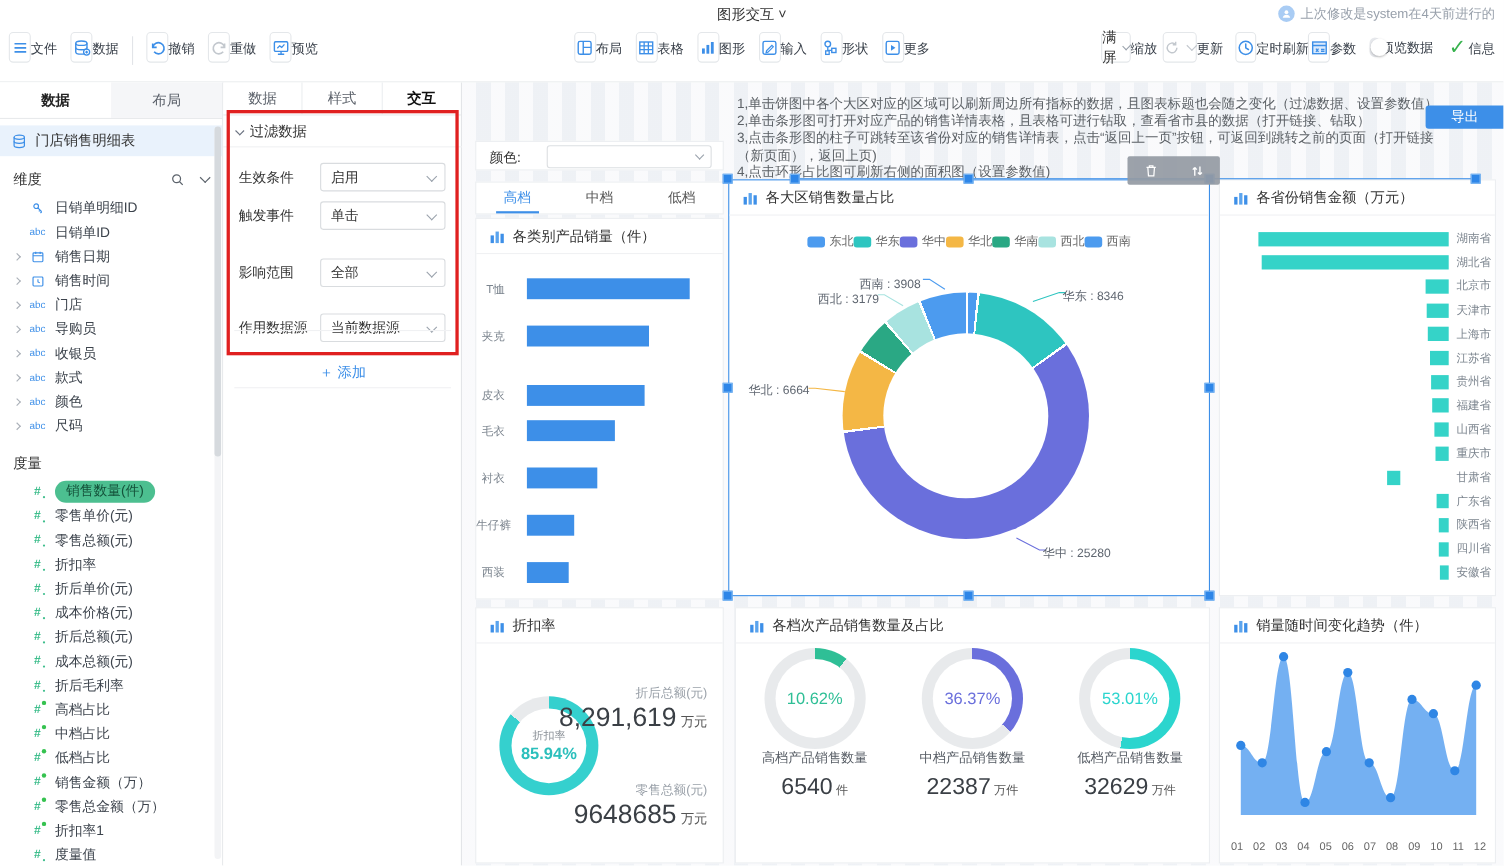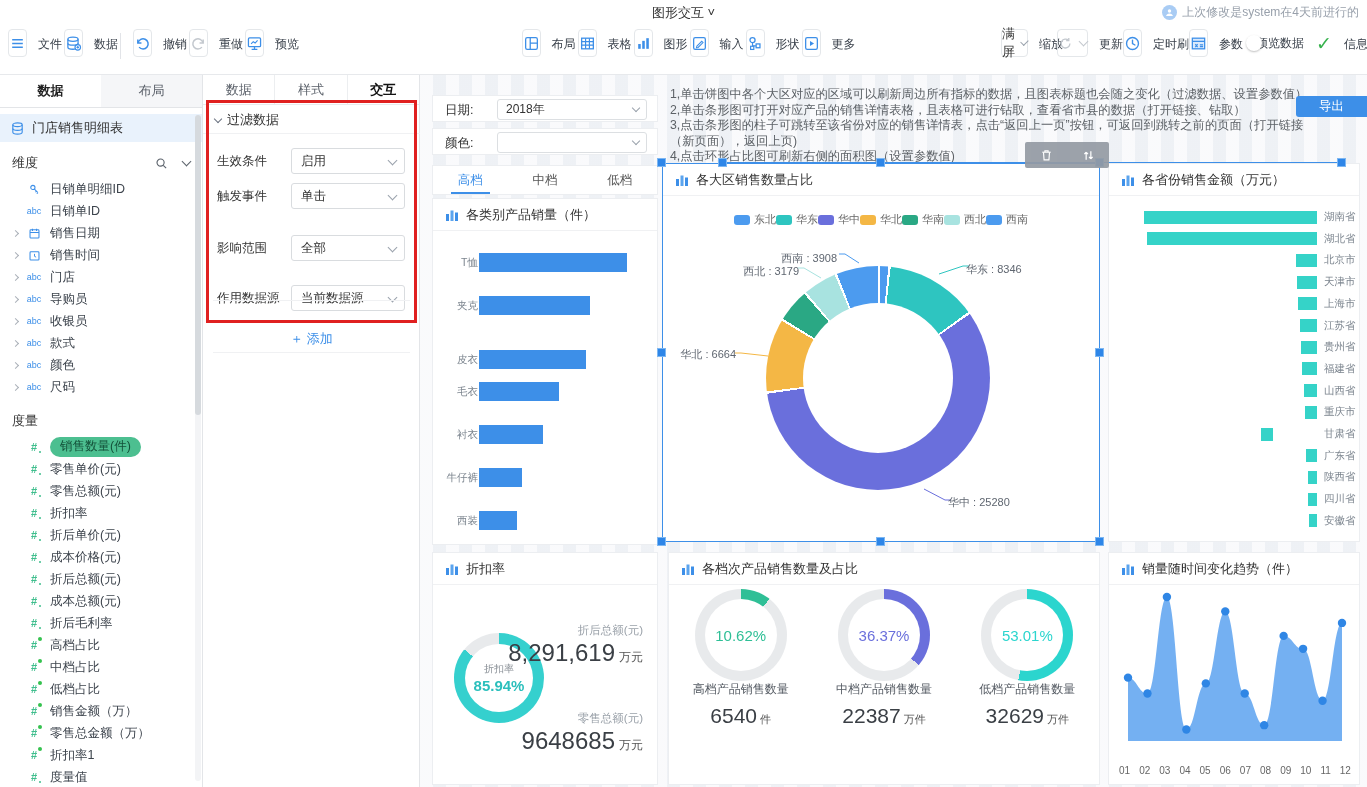--- a/index.html
+++ b/index.html
@@ -17,21 +17,21 @@
   
   #toolbar { position:absolute; left:0; top:24px; width:1367px; height:51px; background:#fff; border-bottom:1px solid #e7e9ec; }
   .tb-group { position:absolute; top:5px; display:flex; align-items:flex-start; gap:12px; }
   #tb-left { left:8px; }
   #tb-center { left:50%; transform:translateX(-50%); }
   #tb-right { right:8px; }
   .tb-item { display:flex; flex-direction:row; align-items:center; width:44px; cursor:pointer; }
   .tb-item .ibox { width:40px; height:28px; border:1px solid #e4e7ea; border-radius:4px; background:#fff;
                    display:flex; align-items:center; justify-content:center; }
   .tb-item .ibox.noborder { border-color:transparent; }
-  .tb-item .lab { font-size:12px; color:#39404a; margin-top:3px; white-space:nowrap;margin-left:11px; }
+  .tb-item .lab { font-size:12px; color:#39404a; margin-top:3px; white-space:nowrap; }
   .tb-item.disabled .lab { color:#39404a; }
   .tb-sep { width:1px; height:26px; background:#e2e4e8; margin-top:4px; }
   .zoombox { width:56px; height:28px; border:1px solid #e4e7ea; border-radius:4px; display:flex; align-items:center; justify-content:center; gap:5px; font-size:13px; color:#333; }
   .chev { width:7px; height:7px; border-right:1.4px solid #9aa2ac; border-bottom:1.4px solid #9aa2ac; transform:rotate(45deg); margin-top:-3px; }
   .toggle { width:36px; height:18px; border-radius:9px; background:#e7e9ed; position:relative; margin-top:5px; }
   .toggle .knob { position:absolute; left:1px; top:1px; width:16px; height:16px; background:#fff; border-radius:50%; box-shadow:0 1px 2px rgba(0,0,0,.25); }
 
   
   #sidebar { position:absolute; left:0; top:75px; width:203px; height:712px; background:#fff; border-right:1px solid #e3e5e8; }
   #side-tabs { display:flex; height:33px; border-bottom:1px solid #e3e5e8; }
@@ -90,21 +90,21 @@
   
   #tabs-card { left:12px; top:90px; width:226px; height:30px; display:flex; align-items:stretch; }
   .grade-tab { flex:1; display:flex; align-items:center; justify-content:center; font-size:12.5px; color:#555; position:relative; cursor:pointer; }
   .grade-tab.active { color:#3d8fe8; }
   .grade-tab.active::after { content:""; position:absolute; left:18px; right:18px; bottom:0; height:2px; background:#3d8fe8; }
 
   
   #catbar-card { left:12px; top:123px; width:226px; height:347px; }
   #catbar-rows { position:absolute; left:0; top:40px; right:0; bottom:6px; }
   .cb-row { position:absolute; left:0; width:100%; height:19px; display:flex; align-items:center; }
-  .cb-lab { width:46px; text-align:right; font-size:10.5px; color:#7b848e; padding-right:1px; white-space:nowrap; }
+  .cb-lab { width:46px; text-align:right; font-size:10.5px; color:#7b848e; padding-right:20px; white-space:nowrap; }
   .cb-bar { height:19px; background:#3d8fe8; }
 
   
   #donut-panel { left:242px; top:88px; width:438px; height:379px; border:1.5px solid #3d8fe8; background:#fff; z-index:10; }
   #region-legend { position:absolute; left:0; top:48px; width:100%; display:flex; justify-content:center; }
   .lg-item { display:flex; align-items:center; gap:4px; font-size:11px; color:#666; }
   .lg-chip { width:16px; height:10px; border-radius:3px; }
   #donut { position:absolute; left:103px; top:102px; width:224px; height:224px; border-radius:50%; }
   #donut-hole { position:absolute; left:140px; top:139px; width:150px; height:150px; border-radius:50%; background:#fff; }
   #donut-lines { position:absolute; left:0; top:0; width:438px; height:379px; pointer-events:none; }
@@ -579,27 +579,20 @@
         </div>
       </div>
     <div class="insp-div" style="top:225px"></div>
     <div class="insp-div" style="top:277px"></div>
     <div id="red-box"></div>
     <div id="add-btn">＋ 添加</div>
   </div>
 
   <div id="canvas">
 
-    <div class="card" style="left:12px; top:20px; width:226px; height:27px;">
-      <div class="ctl-lab">日期:</div>
-      <div class="mini-sel">
-          <span>2018年</span>
-          <span class="chev"></span>
-        </div>
-    </div>
     <div class="card" style="left:12px; top:53px; width:226px; height:27px;">
       <div class="ctl-lab">颜色:</div>
       <div class="mini-sel">
           <span></span>
           <span class="chev"></span>
         </div>
     </div>
 
     <div id="notes">
         <div>1,单击饼图中各个大区对应的区域可以刷新周边所有指标的数据，且图表标题也会随之变化（过滤数据、设置参数值）</div>

